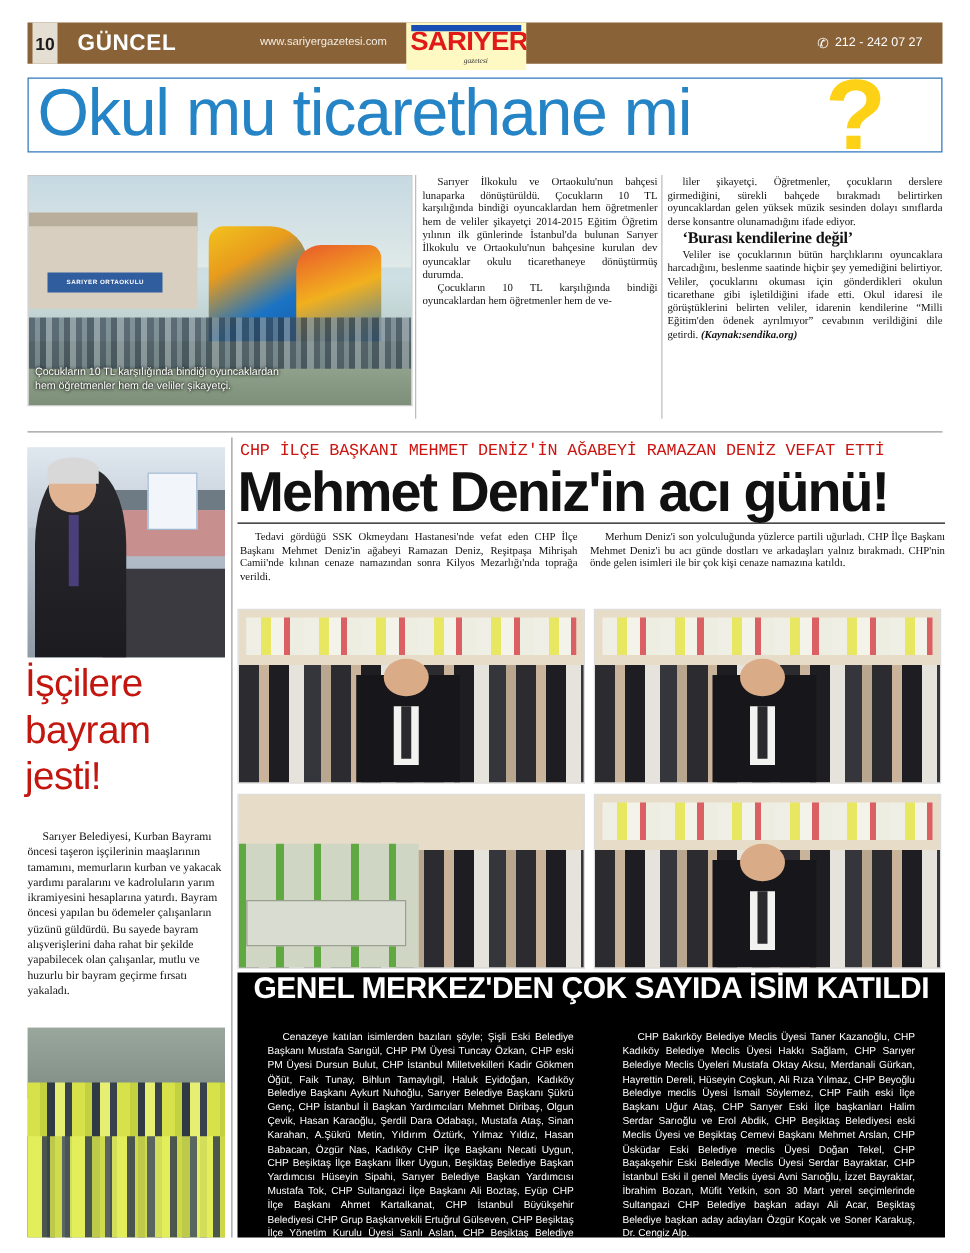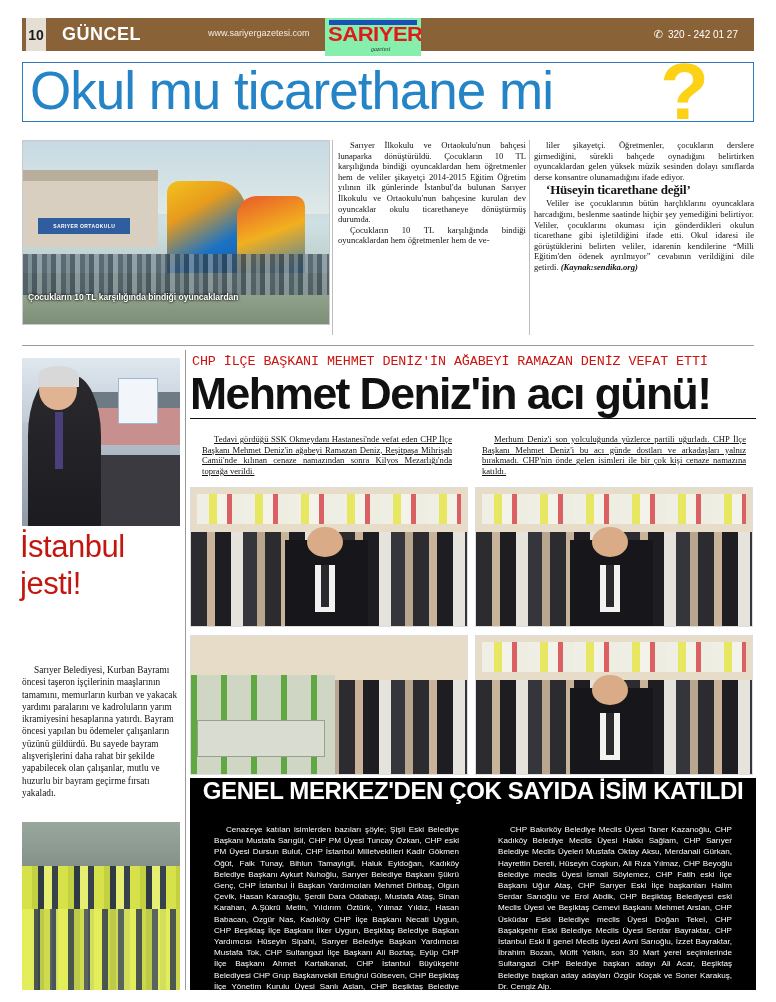--- a/index.html
+++ b/index.html
@@ -11,21 +11,21 @@
 
   
   .masthead{position:absolute;left:22px;top:18px;width:732px;height:33px;background:#8a6237;}
   .mh-pagenum{position:absolute;left:26px;top:18px;width:20px;height:33px;background:#e5ded2;
     color:#1a1a1a;font-family:"Liberation Sans",sans-serif;font-weight:bold;font-size:14px;
     display:flex;align-items:center;justify-content:center;}
   .mh-section{position:absolute;left:62px;top:18px;height:33px;display:flex;align-items:center;
     color:#fff;font-family:"Liberation Sans",sans-serif;font-weight:bold;font-size:18px;letter-spacing:0.5px;}
   .mh-url{position:absolute;left:208px;top:18px;height:29px;display:flex;align-items:center;
     color:#f2ece2;font-family:"Liberation Sans",sans-serif;font-size:9px;}
-  .mh-logo{position:absolute;left:325px;top:18px;width:96px;height:38px;background:#86efac;overflow:hidden;}
+  .mh-logo{position:absolute;left:325px;top:18px;width:96px;height:38px;background:#fef9c3;overflow:hidden;}
   .mh-logo-bar{position:absolute;left:4px;top:2px;width:88px;height:5px;background:#1a4fb5;}
   .mh-logo-text{position:absolute;left:2px;top:4px;width:92px;text-align:center;
     color:#e01b17;font-family:"Liberation Sans",sans-serif;font-weight:bold;font-size:21px;
     letter-spacing:-0.5px;transform:scaleX(1.05);transform-origin:left top;}
   .mh-logo-sub{position:absolute;left:46px;top:28px;color:#333;font-family:"Liberation Serif",serif;
     font-size:6px;font-style:italic;}
   .mh-phone{position:absolute;right:38px;top:18px;height:33px;display:flex;align-items:center;gap:5px;
     color:#fff;font-family:"Liberation Sans",sans-serif;font-size:10px;}
   .phone-glyph{font-size:11px;}
 
@@ -57,21 +57,21 @@
   .a1-slide2{position:absolute;left:70%;top:30%;width:22%;height:46%;
     background:linear-gradient(160deg,#e9582b 0%,#f2b01e 45%,#2a7ac9 100%);
     border-radius:20px 10px 4px 4px;}
   .a1-ground{position:absolute;left:0;bottom:0;width:100%;height:28%;
     background:linear-gradient(#9fb09a,#7d8f78);}
   .a1-crowd{position:absolute;left:0;bottom:16%;width:100%;height:22%;
     background:repeating-linear-gradient(90deg,#3a4a58 0 5px,#6b7b86 5px 9px,#2f3f4c 9px 14px,#84919a 14px 19px);
     opacity:.75;}
   .a1-caption{position:absolute;left:22px;top:288px;width:308px;padding:4px 6px 5px 6px;
     box-sizing:border-box;background:rgba(0,0,0,0.0);
-    color:#fff;font-family:"Liberation Sans",sans-serif;font-weight:bold;font-size:8.5px;line-height:11px;
+    color:#fff;font-family:"Liberation Sans",sans-serif;font-weight:normal;font-size:8.5px;line-height:11px;
     text-shadow:0 0 2px rgba(0,0,0,.9),0 0 3px rgba(0,0,0,.9);}
   .a1-caption .cap-line{display:block;}
 
   .a1-col{position:absolute;top:140px;font-family:"Liberation Serif",serif;
     font-size:8.6px;line-height:10.6px;text-align:justify;color:#111;}
   .a1-col p{margin:0 0 0 0;text-indent:12px;}
   .a1-col2{left:338px;width:188px;}
   .a1-col3{left:534px;width:220px;}
   .a1-sub{font-family:"Liberation Serif",serif;font-weight:bold;font-size:13px;
     line-height:16px;margin:4px 0 2px 0;text-indent:0;letter-spacing:-0.2px;}
@@ -115,21 +115,21 @@
   .a2-kicker{position:absolute;left:192px;top:354px;width:564px;
     color:#cc1410;font-family:Liberation Mono, monospace;font-weight:normal;font-size:13.4px;
     letter-spacing:-0.1px;white-space:nowrap;}
   .a2-head{position:absolute;left:190px;top:368px;width:570px;
     color:#111;font-family:"Liberation Sans",sans-serif;font-weight:bold;font-size:45px;
     line-height:52px;letter-spacing:-1.6px;white-space:nowrap;transform:scaleX(0.99);transform-origin:left top;}
   .a2-rule{position:absolute;left:190px;top:418px;width:566px;height:1px;background:#111;}
 
   .a2-lead{position:absolute;top:424px;font-family:"Liberation Serif",serif;
     font-size:8.6px;line-height:10.6px;text-align:justify;color:#111;}
-  .a2-lead p{margin:10px;text-indent:12px;text-decoration:underline;}
+  .a2-lead p{margin:0;text-indent:12px;}
   .a2-lead-l{left:192px;width:270px;}
   .a2-lead-r{left:472px;width:284px;}
 
   .grid-photos{position:absolute;left:190px;top:487px;width:566px;height:288px;}
   .gp{position:absolute;overflow:hidden;border:1px solid #ddd;box-sizing:border-box;}
   .gp1{left:0;top:0;width:278px;height:140px;background:linear-gradient(#e8ddcd,#cdbfae);}
   .gp2{left:285px;top:0;width:278px;height:140px;background:linear-gradient(#efe6d6,#d3c6b3);}
   .gp3{left:0;top:148px;width:278px;height:140px;background:linear-gradient(#cfd8c8,#9fae93);}
   .gp4{left:285px;top:148px;width:278px;height:140px;background:linear-gradient(#ece3d2,#cbbda9);}
   .ph-wall{position:absolute;left:0;top:0;width:100%;height:34%;background:#e7dcc7;}
@@ -167,71 +167,73 @@
   <div class="mh-pagenum">10</div>
   <div class="mh-section">GÜNCEL</div>
   <div class="mh-url">www.sariyergazetesi.com</div>
   <div class="mh-logo">
     <div class="mh-logo-bar"></div>
     <div class="mh-logo-text">SARIYER</div>
     <div class="mh-logo-sub">gazetesi</div>
   </div>
   <div class="mh-phone">
     <span class="phone-glyph">✆</span>
-    <span>320 - 242 01 27</span>
+    <span>212 - 242 07 27</span>
   </div>
 
   <div class="lead-box"></div>
   <div class="qmark-shadow">?</div>
   <div class="lead-headline">Okul mu ticarethane mi</div>
   <div class="qmark">?</div>
 
   <div class="a1-photo">
     <div class="a1-sky"></div>
     <div class="a1-bld2"></div>
     <div class="a1-bld"></div>
     <div class="a1-sign">SARIYER ORTAOKULU</div>
     <div class="a1-slide"></div>
     <div class="a1-slide2"></div>
     <div class="a1-ground"></div>
     <div class="a1-crowd"></div>
   </div>
   <div class="a1-caption">
     <span class="cap-line">Çocukların 10 TL karşılığında bindiği oyuncaklardan</span>
+    <span class="cap-line">hem öğretmenler hem de veliler şikayetçi.</span>
   </div>
 
   <div class="coldiv" style="left:332px;"></div>
   <div class="coldiv" style="left:529px;"></div>
 
   <div class="a1-col a1-col2">
     <p>Sarıyer İlkokulu ve Ortaokulu'nun bahçesi lunaparka dönüştürüldü. Çocukların 10 TL karşılığında bindiği oyuncaklardan hem öğretmenler hem de veliler şikayetçi 2014-2015 Eğitim Öğretim yılının ilk günlerinde İstanbul'da bulunan Sarıyer İlkokulu ve Ortaokulu'nun bahçesine kurulan dev oyuncaklar okulu ticarethaneye dönüştürmüş durumda.</p>
     <p>Çocukların 10 TL karşılığında bindiği oyuncaklardan hem öğretmenler hem de ve-</p>
   </div>
   <div class="a1-col a1-col3">
-    <p>liler şikayetçi. Öğretmenler, çocukların derslere girmediğini, sürekli bahçede oynadığını belirtirken oyuncaklardan gelen yüksek müzik sesinden dolayı sınıflarda derse konsantre olunamadığını ifade ediyor.</p>
-    <p class="a1-sub">‘Hüseyin ticarethane değil’</p>
+    <p>liler şikayetçi. Öğretmenler, çocukların derslere girmediğini, sürekli bahçede bırakmadı belirtirken oyuncaklardan gelen yüksek müzik sesinden dolayı sınıflarda derse konsantre olunamadığını ifade ediyor.</p>
+    <p class="a1-sub">‘Burası kendilerine değil’</p>
     <p><span>Veliler ise çocuklarının bütün harçlıklarını oyuncaklara harcadığını, beslenme saatinde hiçbir şey yemediğini belirtiyor. Veliler, çocuklarını okuması için gönderdikleri okulun ticarethane gibi işletildiğini ifade etti. Okul idaresi ile görüştüklerini belirten veliler, idarenin kendilerine “Milli Eğitim'den ödenek ayrılmıyor” cevabının verildiğini dile getirdi.</span> <span class="src">(Kaynak:sendika.org)</span></p>
   </div>
 
   <div class="hr-main"></div>
   <div class="vr-left"></div>
 
   <div class="ls-photo1">
     <div class="ls1-sky"></div>
     <div class="ls1-roof"></div>
     <div class="ls1-wall"></div>
     <div class="ls1-paper"></div>
     <div class="ls1-seat"></div>
     <div class="ls1-man"></div>
     <div class="ls1-head"></div>
     <div class="ls1-hair"></div>
     <div class="ls1-tie"></div>
   </div>
   <div class="ls-head">
-    <div>İstanbul</div>
+    <div>İşçilere</div>
+    <div>bayram</div>
     <div>jesti!</div>
   </div>
   <div class="ls-body">
     <p>Sarıyer Belediyesi, Kurban Bayramı öncesi taşeron işçilerinin maaşlarının tamamını, memurların kurban ve yakacak yardımı paralarını ve kadroluların yarım ikramiyesini hesaplarına yatırdı. Bayram öncesi yapılan bu ödemeler çalışanların yüzünü güldürdü. Bu sayede bayram alışverişlerini daha rahat bir şekilde yapabilecek olan çalışanlar, mutlu ve huzurlu bir bayram geçirme fırsatı yakaladı.</p>
   </div>
   <div class="ls-photo2">
     <div class="ls2-back"></div>
     <div class="ls2-crowd"></div>
     <div class="ls2-crowd2"></div>
   </div>

